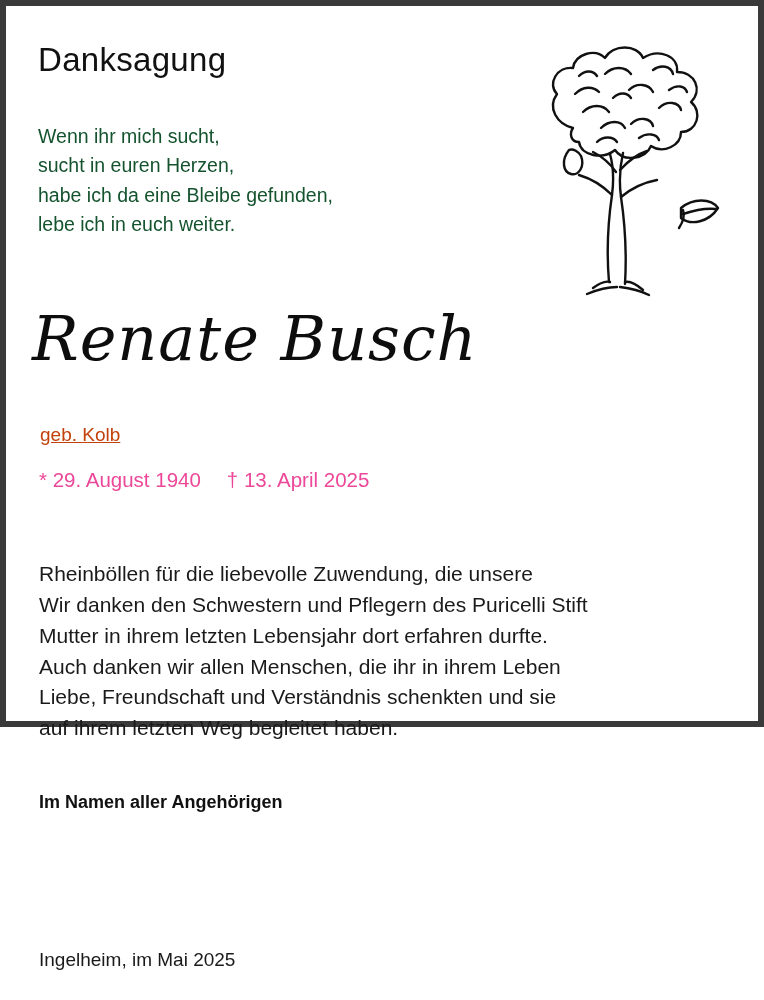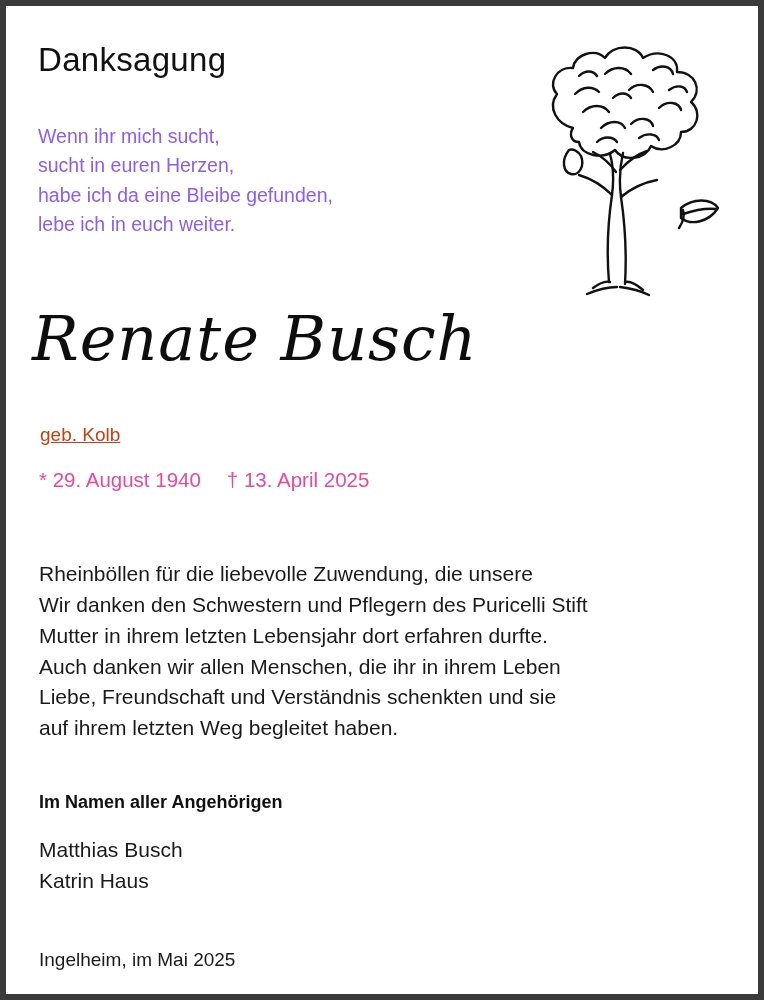--- a/index.html
+++ b/index.html
@@ -10,21 +10,21 @@
   body {
     width: 764px;
     height: 1000px;
     font-family: "Liberation Sans", sans-serif;
     color: #1a1a1a;
     overflow: hidden;
   }
   .page {
     position: relative;
     width: 764px;
-    height: 1000px;
+    height: 727px;
     box-sizing: border-box;
     background: #ffffff;
     border: 6px solid #3a3a3a;
   }
   .inner {
     position: absolute;
     left: 0; top: 0; right: 0; bottom: 0;
     background: #ffffff;
   }
   .content {
@@ -38,21 +38,21 @@
     font-weight: 400;
     letter-spacing: 0.3px;
     line-height: 1.2;
     margin: 0 0 0 0;
     color: #111;
   }
   .verse {
     margin-top: 42px;
     font-size: 19.5px;
     line-height: 1.52;
-    color: #8b5cf6;
+    color: #14532d;
   }
   .verse div { white-space: nowrap; }
 
   .tree {
     position: absolute;
     right: 30px;
     top: 26px;
     width: 215px;
     height: 270px;
   }
@@ -190,21 +190,17 @@
       <div>Rheinböllen für die liebevolle Zuwendung, die unsere</div>
       <div>Wir danken den Schwestern und Pflegern des Puricelli Stift</div>
       <div>Mutter in ihrem letzten Lebensjahr dort erfahren durfte.</div>
       <div>Auch danken wir allen Menschen, die ihr in ihrem Leben</div>
       <div>Liebe, Freundschaft und Verständnis schenkten und sie</div>
       <div>auf ihrem letzten Weg begleitet haben.</div>
     </div>
 
     <div class="closing">Im Namen aller Angehörigen</div>
 
-    <div class="family">
-      <div>Matthias Busch</div>
-      <div>Katrin Haus</div>
-    </div>
 
     <div class="place-date">Ingelheim, im Mai 2025</div>
 
   </div>
 </div>
 
 </body></html>

